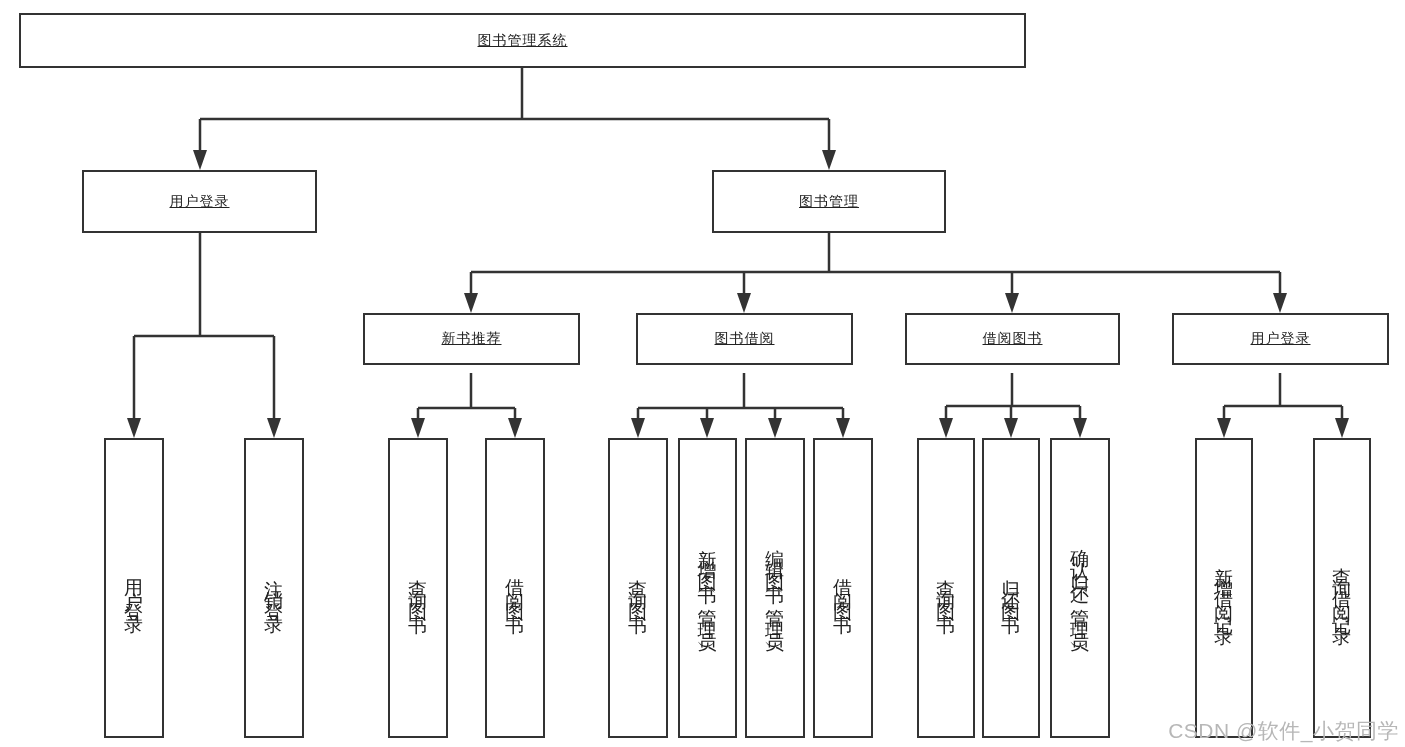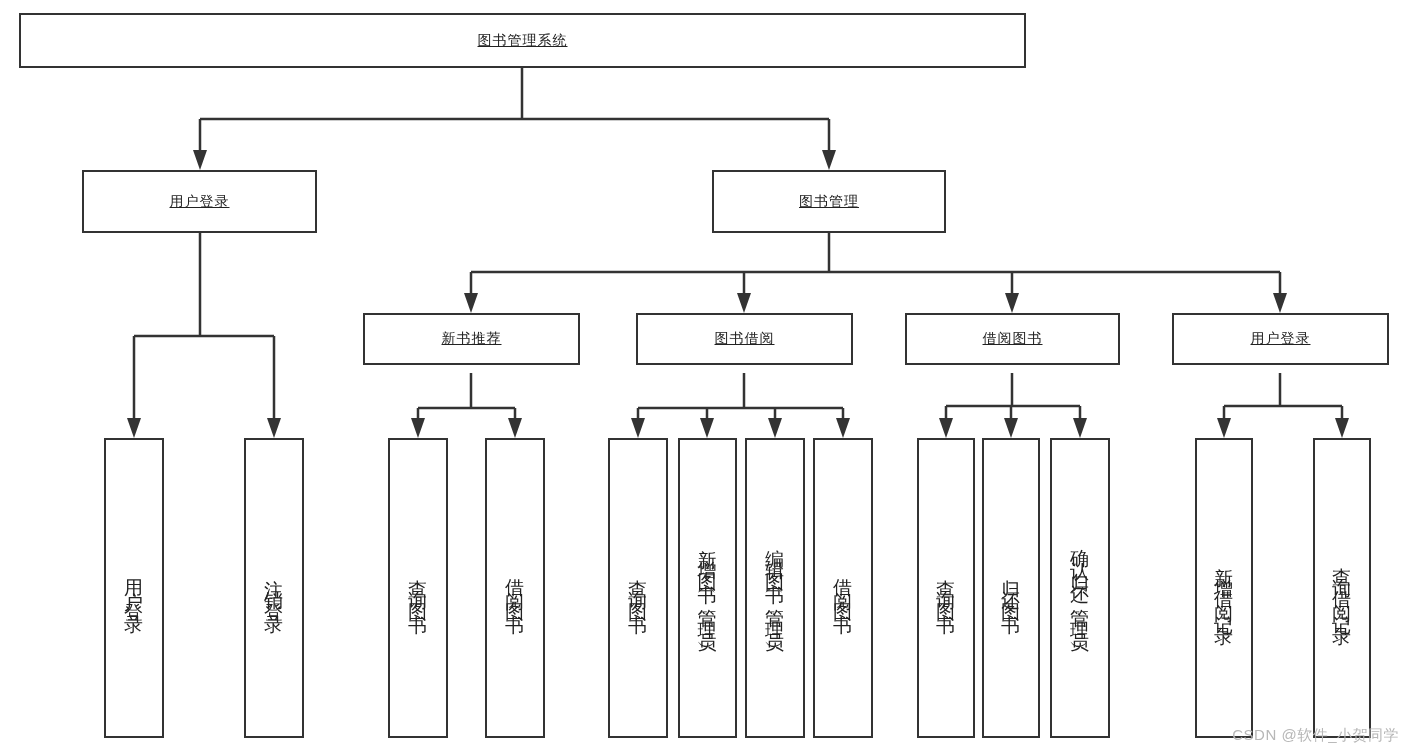--- a/index.html
+++ b/index.html
@@ -38,21 +38,21 @@
   .g3-b { left:678px;  width:59px; }
   .g3-c { left:745px;  width:60px; }
   .g3-d { left:813px;  width:60px; }
   .g4-a { left:917px;  width:58px; }
   .g4-b { left:982px;  width:58px; }
   .g4-c { left:1050px; width:60px; }
   .g5-a { left:1195px; width:58px; }
   .g5-b { left:1313px; width:58px; }
   #watermark {
     position:absolute; right:6px; bottom:2px;
-    font-size:15px; color:#b7b7b7; letter-spacing:0.5px;
+    font-size:21px; color:#b7b7b7; letter-spacing:0.5px;
     white-space:nowrap; z-index:5;
   }
 </style>
 </head>
 <body>
 
 <div id="canvas">
 
   <svg id="connectors" viewBox="0 0 1405 747" xmlns="http://www.w3.org/2000/svg">
     <g stroke="#333333" stroke-width="2.5" fill="none">

